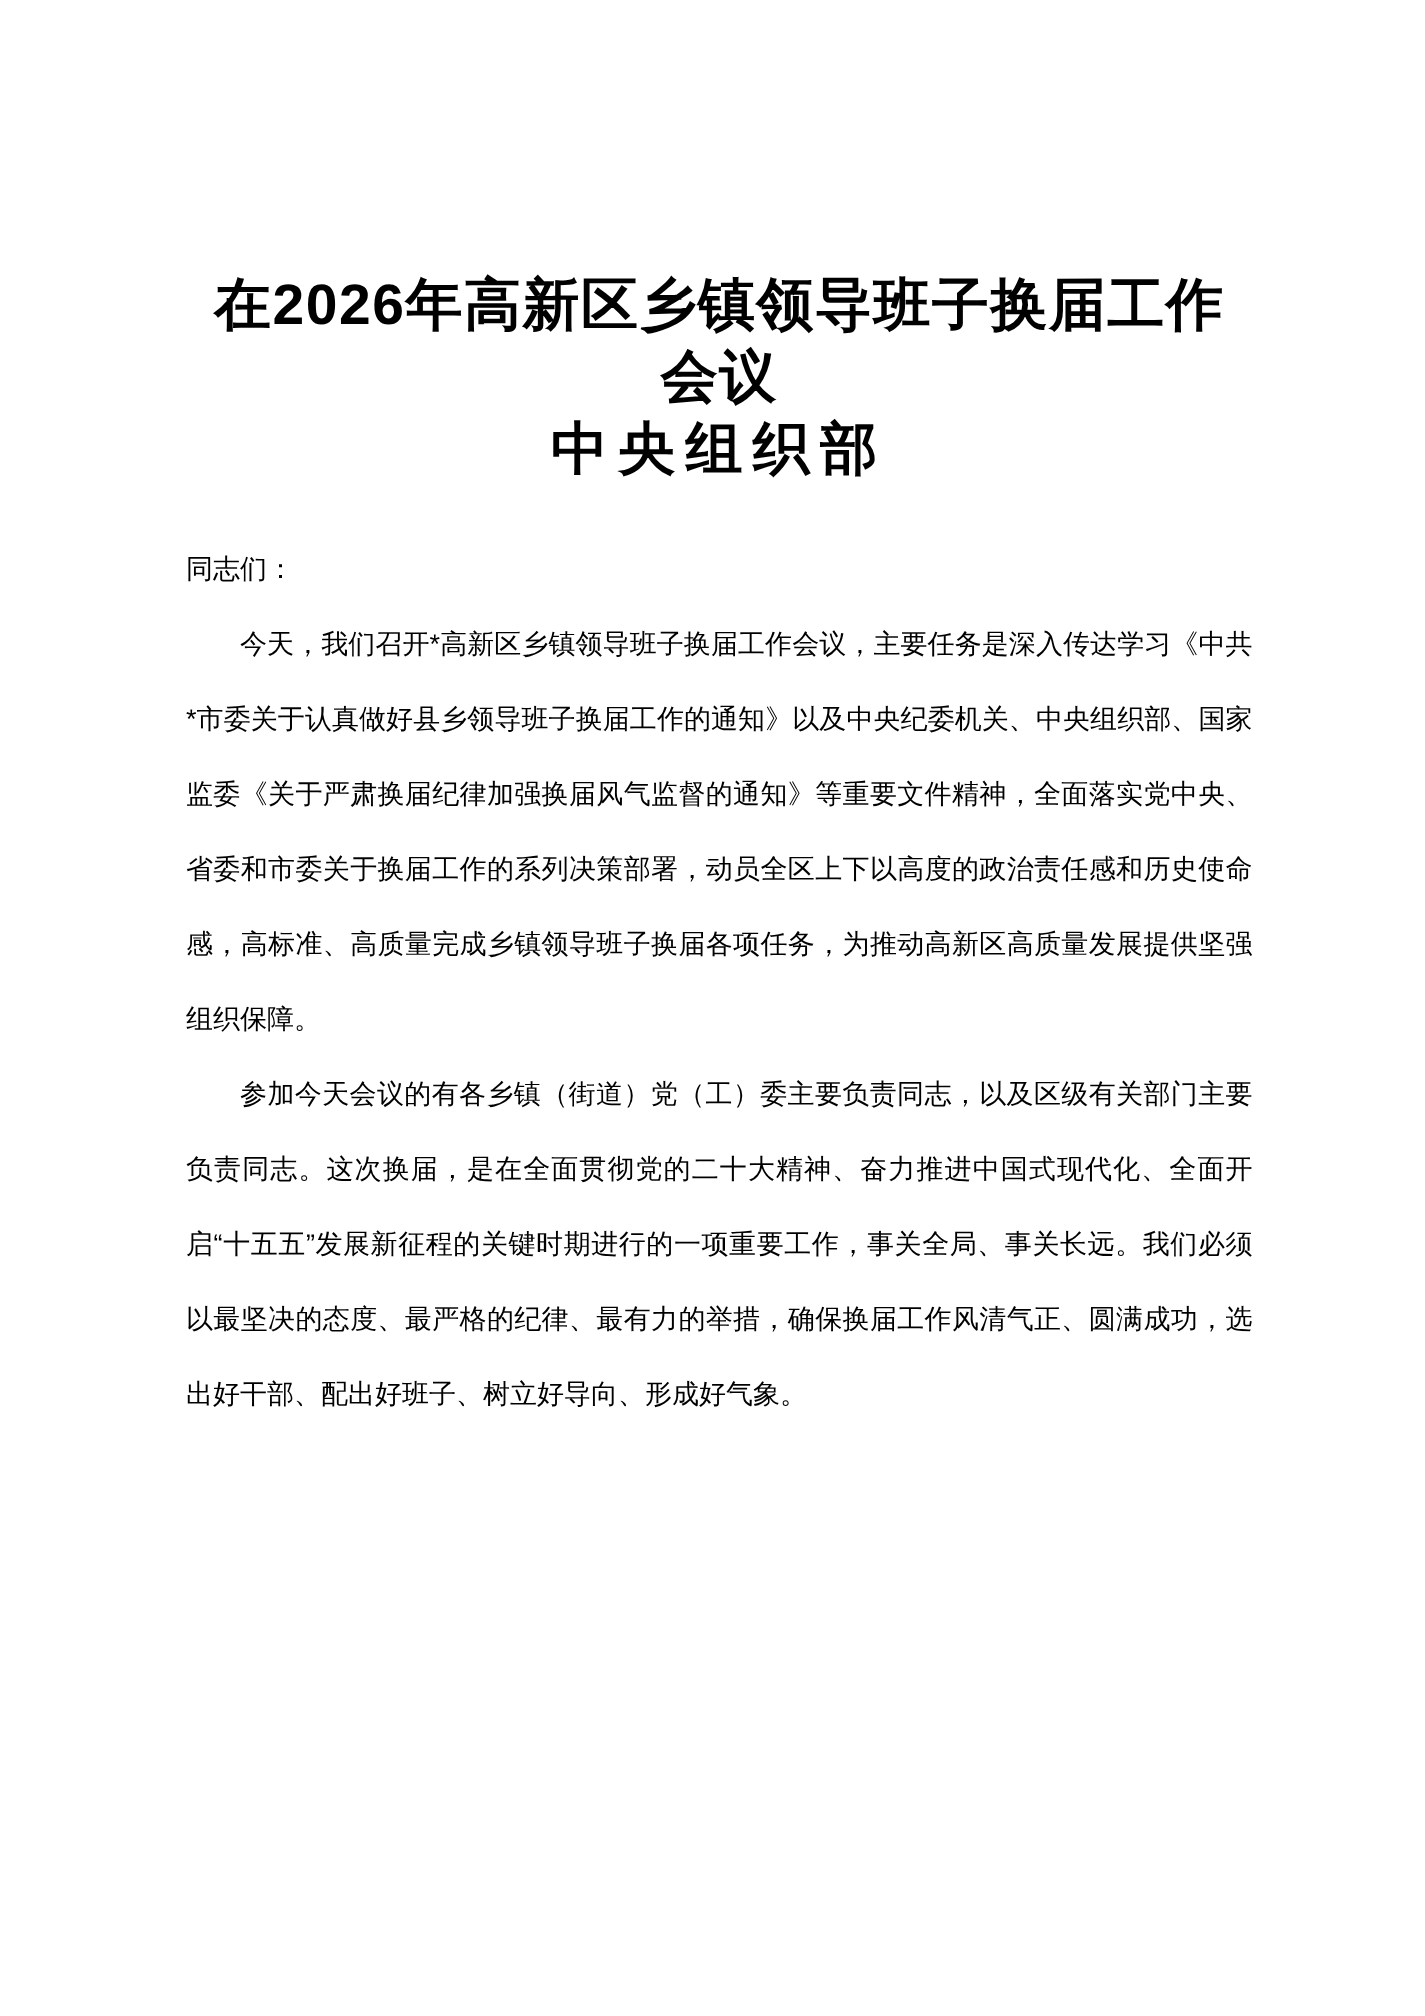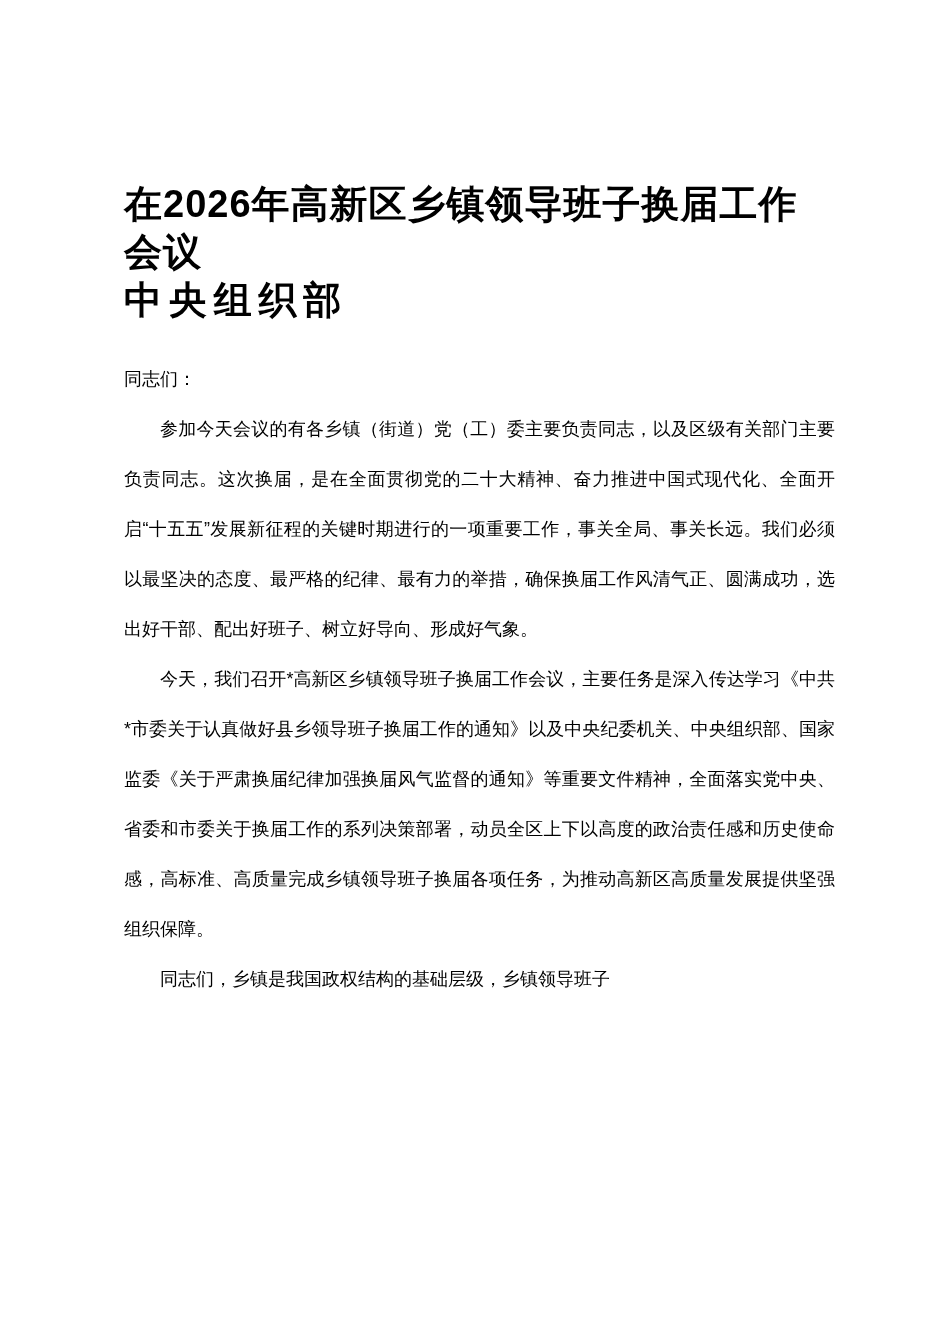--- a/index.html
+++ b/index.html
@@ -18,20 +18,21 @@
     box-sizing: border-box;
   }
   .content {
     padding: 0 115px 0 124px;
   }
   .doc-title {
     margin: 180px 0 0 0;
     font-size: 38px;
     line-height: 48px;
     font-weight: bold;
+    text-align: center;
     letter-spacing: 1px;
   }
   .doc-title .title-line2 {
     letter-spacing: 0.18em;
   }
   .body-text {
     margin-top: 30px;
     font-size: 18px;
     line-height: 50px;
     text-align: justify;
@@ -51,19 +52,18 @@
 <div class="page">
   <div class="content">
 
     <h1 class="doc-title">
       <span class="title-line1">在2026年高新区乡镇领导班子换届工作会议</span><br>
       <span class="title-line2">中央组织部</span>
     </h1>
 
     <div class="body-text">
       <p>同志们：</p>
+      <p class="indented">今天，我们召开*高新区乡镇领导班子换届工作会议，主要任务是深入传达学习《中共*市委关于认真做好县乡领导班子换届工作的通知》以及中央纪委机关、中央组织部、国家监委《关于严肃换届纪律加强换届风气监督的通知》等重要文件精神，全面落实党中央、省委和市委关于换届工作的系列决策部署，动员全区上下以高度的政治责任感和历史使命感，高标准、高质量完成乡镇领导班子换届各项任务，为推动高新区高质量发展提供坚强组织保障。</p>
       <p class="indented">参加今天会议的有各乡镇（街道）党（工）委主要负责同志，以及区级有关部门主要负责同志。这次换届，是在全面贯彻党的二十大精神、奋力推进中国式现代化、全面开启“十五五”发展新征程的关键时期进行的一项重要工作，事关全局、事关长远。我们必须以最坚决的态度、最严格的纪律、最有力的举措，确保换届工作风清气正、圆满成功，选出好干部、配出好班子、树立好导向、形成好气象。</p>
-      <p class="indented">今天，我们召开*高新区乡镇领导班子换届工作会议，主要任务是深入传达学习《中共*市委关于认真做好县乡领导班子换届工作的通知》以及中央纪委机关、中央组织部、国家监委《关于严肃换届纪律加强换届风气监督的通知》等重要文件精神，全面落实党中央、省委和市委关于换届工作的系列决策部署，动员全区上下以高度的政治责任感和历史使命感，高标准、高质量完成乡镇领导班子换届各项任务，为推动高新区高质量发展提供坚强组织保障。</p>
-      <p class="indented">同志们，乡镇是我国政权结构的基础层级，乡镇领导班子</p>
     </div>
 
   </div>
 </div>
 
 </body></html>

